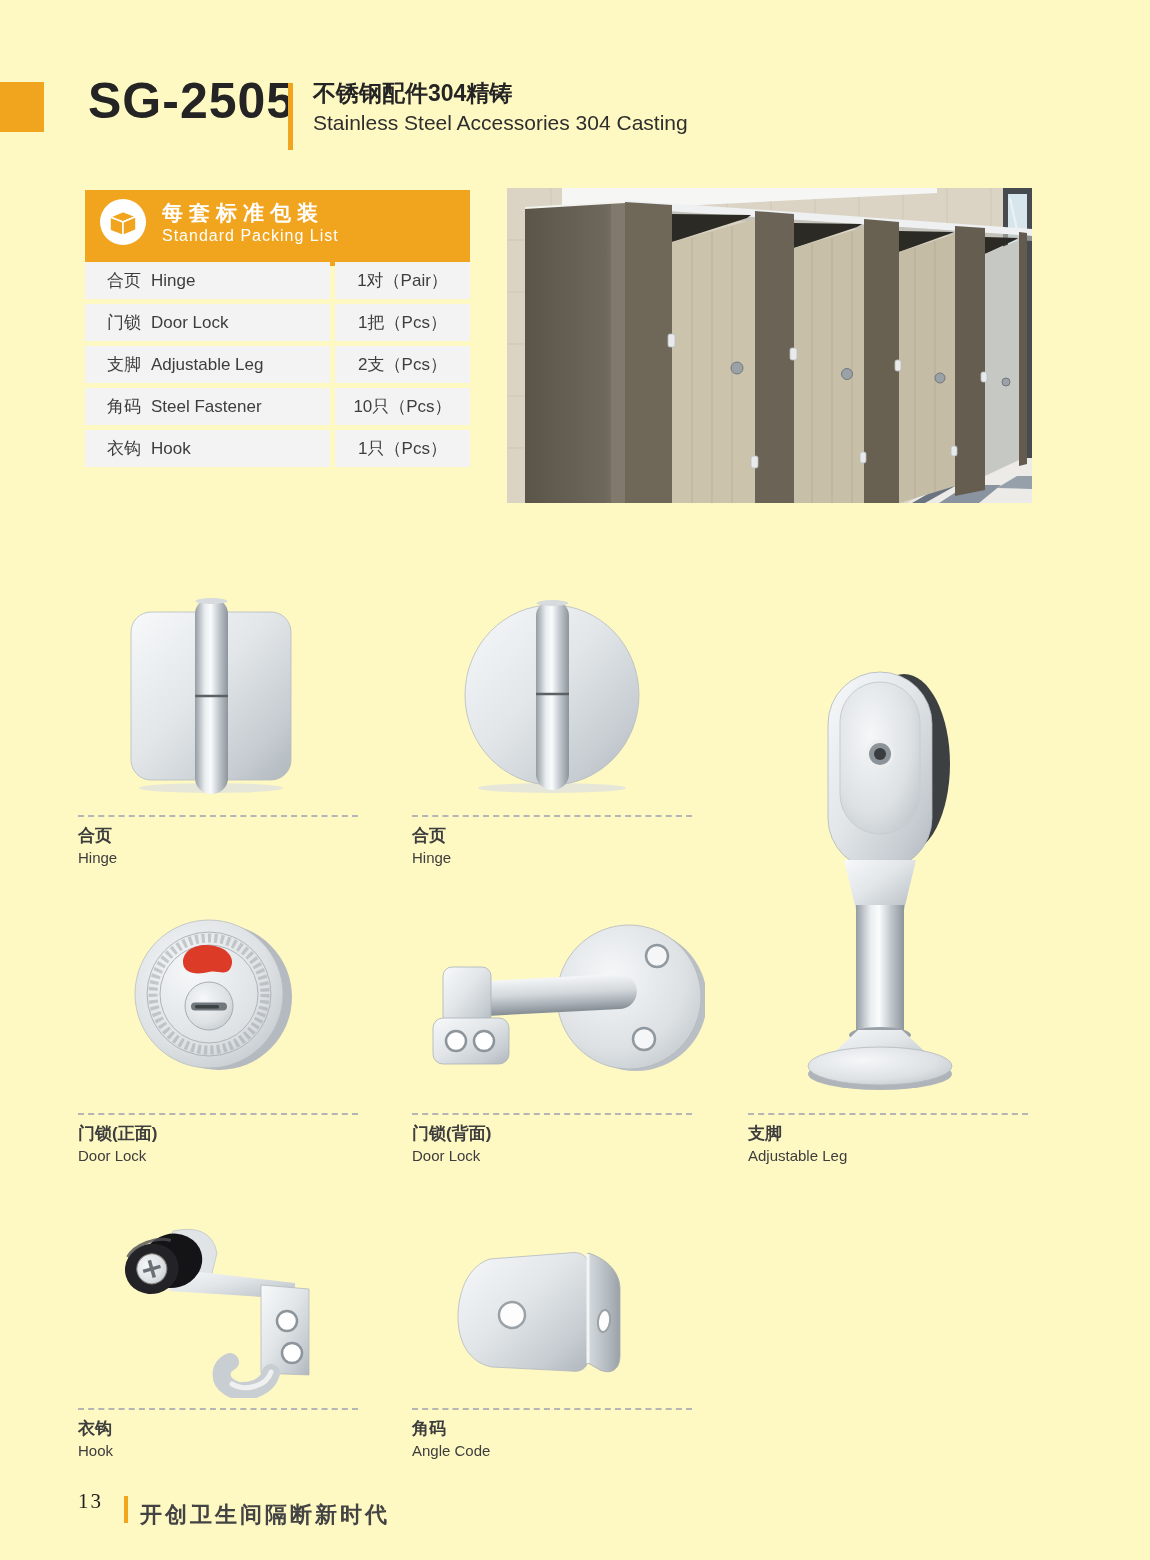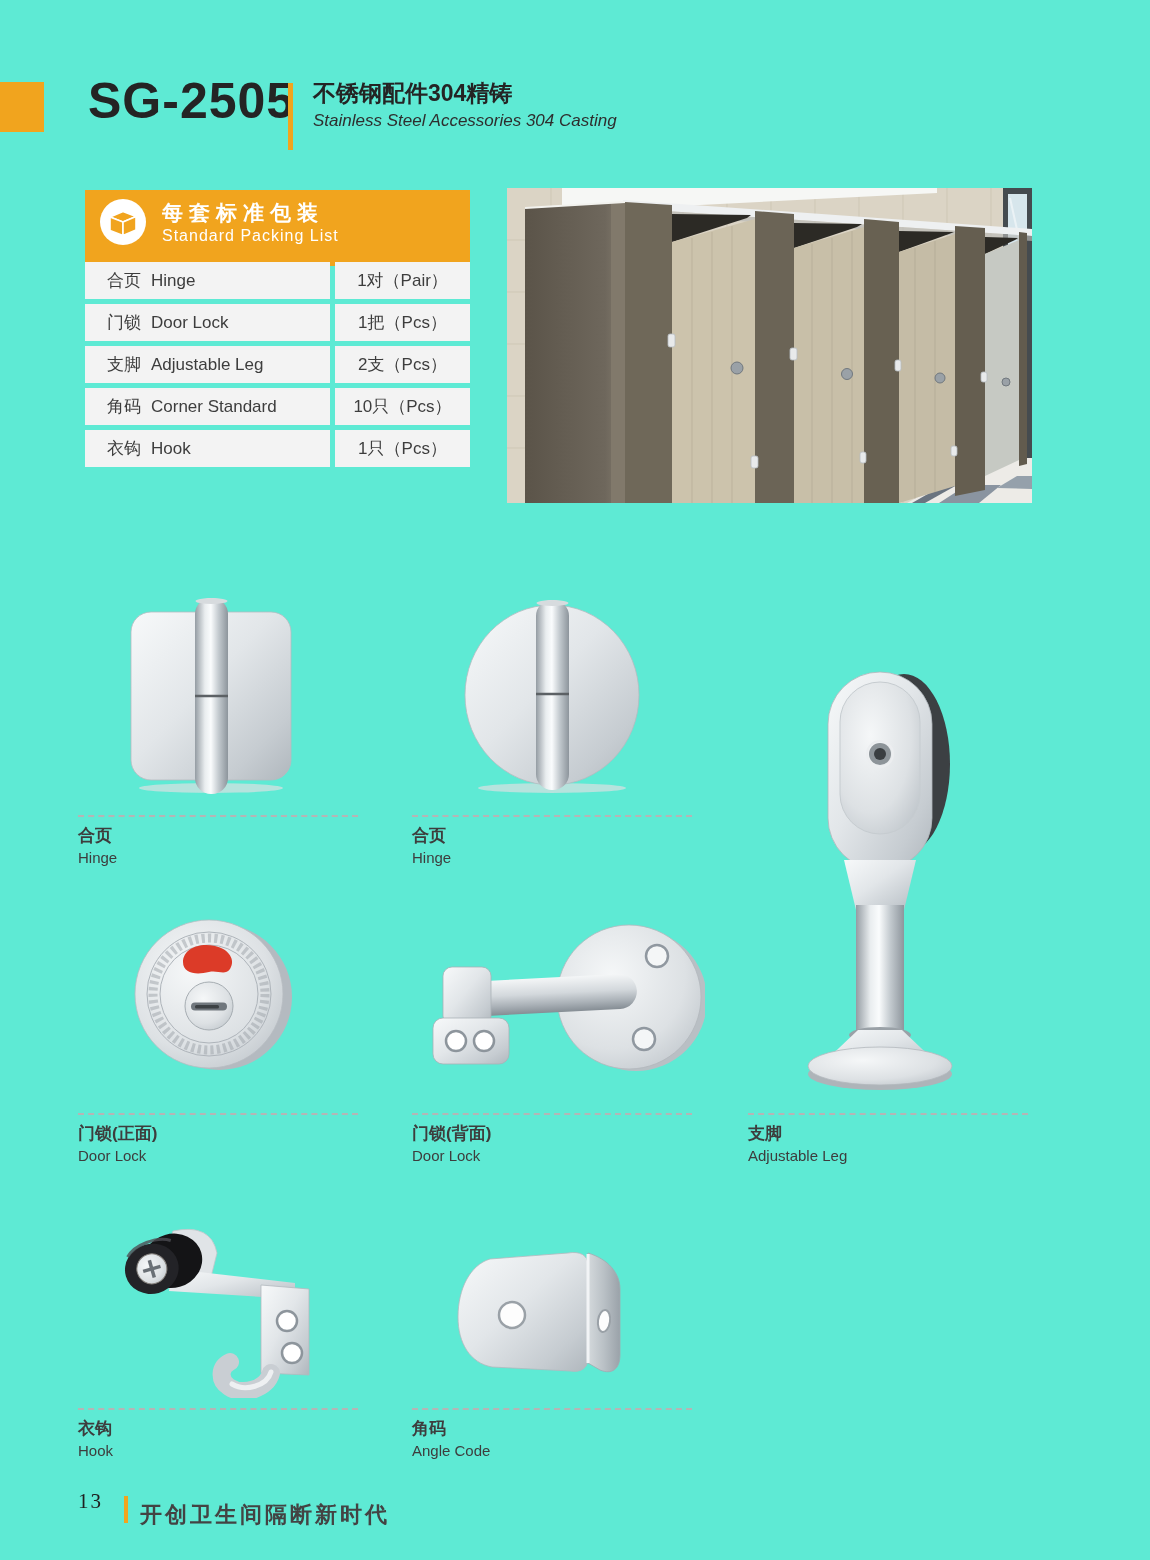--- a/index.html
+++ b/index.html
@@ -1,25 +1,25 @@
 <!DOCTYPE html>
 <html style="--accent: #F1A41E; --row: #F3F3F3; --label: #3D3D3D;"><head>
 <meta charset="utf-8">
 <style>
   :root{ --accent:#F1A41E; --row:#F3F3F3; --ink:#2B2B2B; --label:#3D3D3D; }
   html,body{margin:0;padding:0;background:#ffffff;}
   body{font-family:"Liberation Sans","DejaVu Sans",sans-serif;color:var(--ink);}
-  .page{position:relative;width:1150px;height:1560px;background:#5eead4;overflow:hidden;}
+  .page{position:relative;width:1150px;height:1560px;background:#fef9c3;overflow:hidden;}
 
   
   .accent-square{position:absolute;left:0;top:82px;width:44px;height:50px;background:var(--accent);}
   .model{position:absolute;left:88px;top:72px;font-size:50px;font-weight:900;letter-spacing:1px;color:#242424;}
   .title-divider{position:absolute;left:288px;top:83px;width:5px;height:67px;background:var(--accent);}
   .title-zh{position:absolute;left:313px;top:78px;font-size:23px;font-weight:700;color:#242424;}
-  .title-en{position:absolute;left:313px;top:111px;font-size:17px;color:#2e2e2e;font-style:italic;}
+  .title-en{position:absolute;left:313px;top:111px;font-size:21px;color:#2e2e2e;}
 
   
   .pack-head{position:absolute;left:85px;top:190px;width:385px;height:76px;background:var(--accent);}
   .pack-icon{position:absolute;left:15px;top:9px;width:46px;height:46px;}
   .pack-zh{position:absolute;left:77px;top:9px;font-size:21px;font-weight:700;color:#fff;letter-spacing:6px;}
   .pack-en{position:absolute;left:77px;top:37px;font-size:16px;color:#fff;letter-spacing:1px;text-align:right;}
   .prow{position:absolute;left:85px;width:385px;height:37px;}
   .pcell-l{position:absolute;left:0;top:0;width:245px;height:37px;background:var(--row);
            display:flex;align-items:center;padding-left:22px;box-sizing:border-box;
            font-size:17px;color:var(--label);}
@@ -130,21 +130,21 @@
   <div class="prow" style="top:346px">
     <div class="pcell-l">
         <span>支脚</span>
         <span class="en">Adjustable Leg</span>
       </div>
     <div class="pcell-r">2支（Pcs）</div>
   </div>
   <div class="prow" style="top:388px">
     <div class="pcell-l">
         <span>角码</span>
-        <span class="en">Corner Standard</span>
+        <span class="en">Steel Fastener</span>
       </div>
     <div class="pcell-r">10只（Pcs）</div>
   </div>
   <div class="prow" style="top:430px">
     <div class="pcell-l">
         <span>衣钩</span>
         <span class="en">Hook</span>
       </div>
     <div class="pcell-r">1只（Pcs）</div>
   </div>

